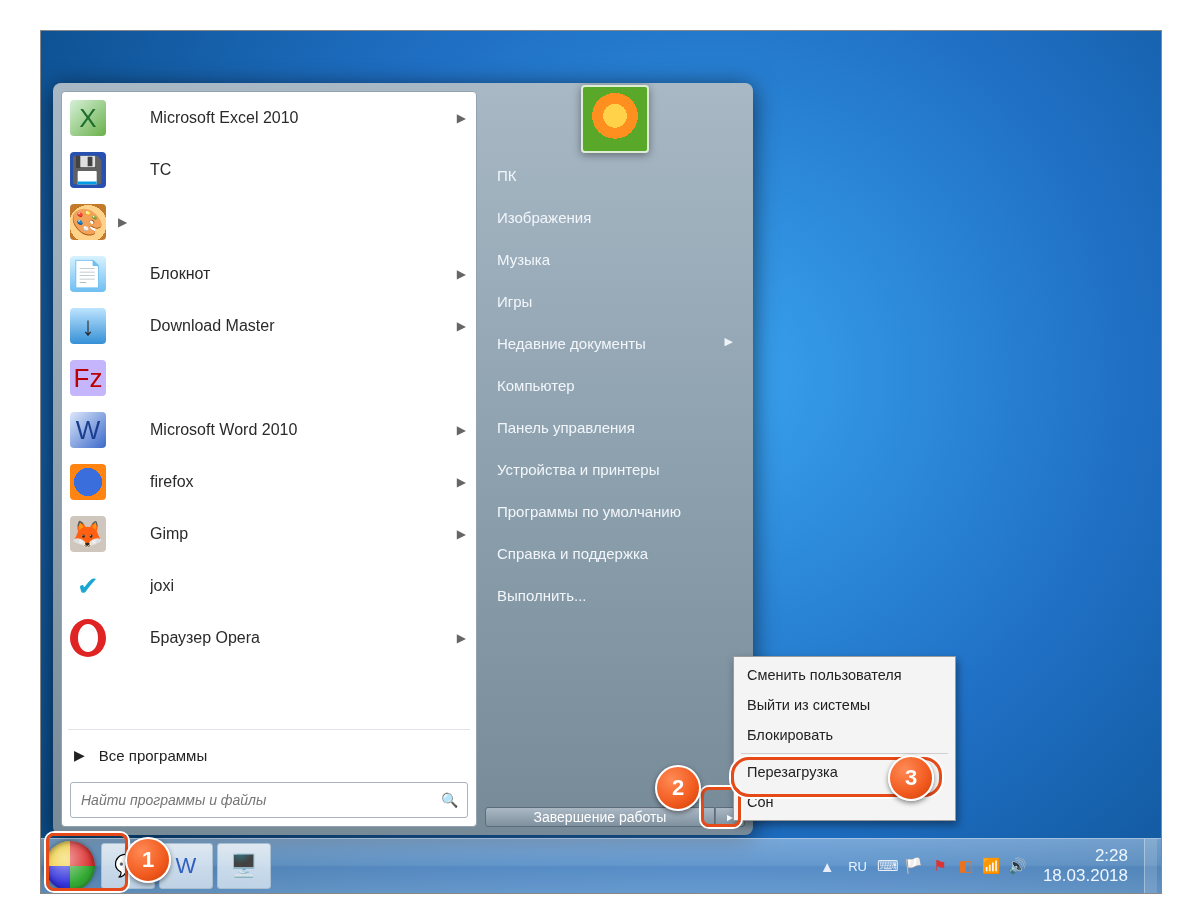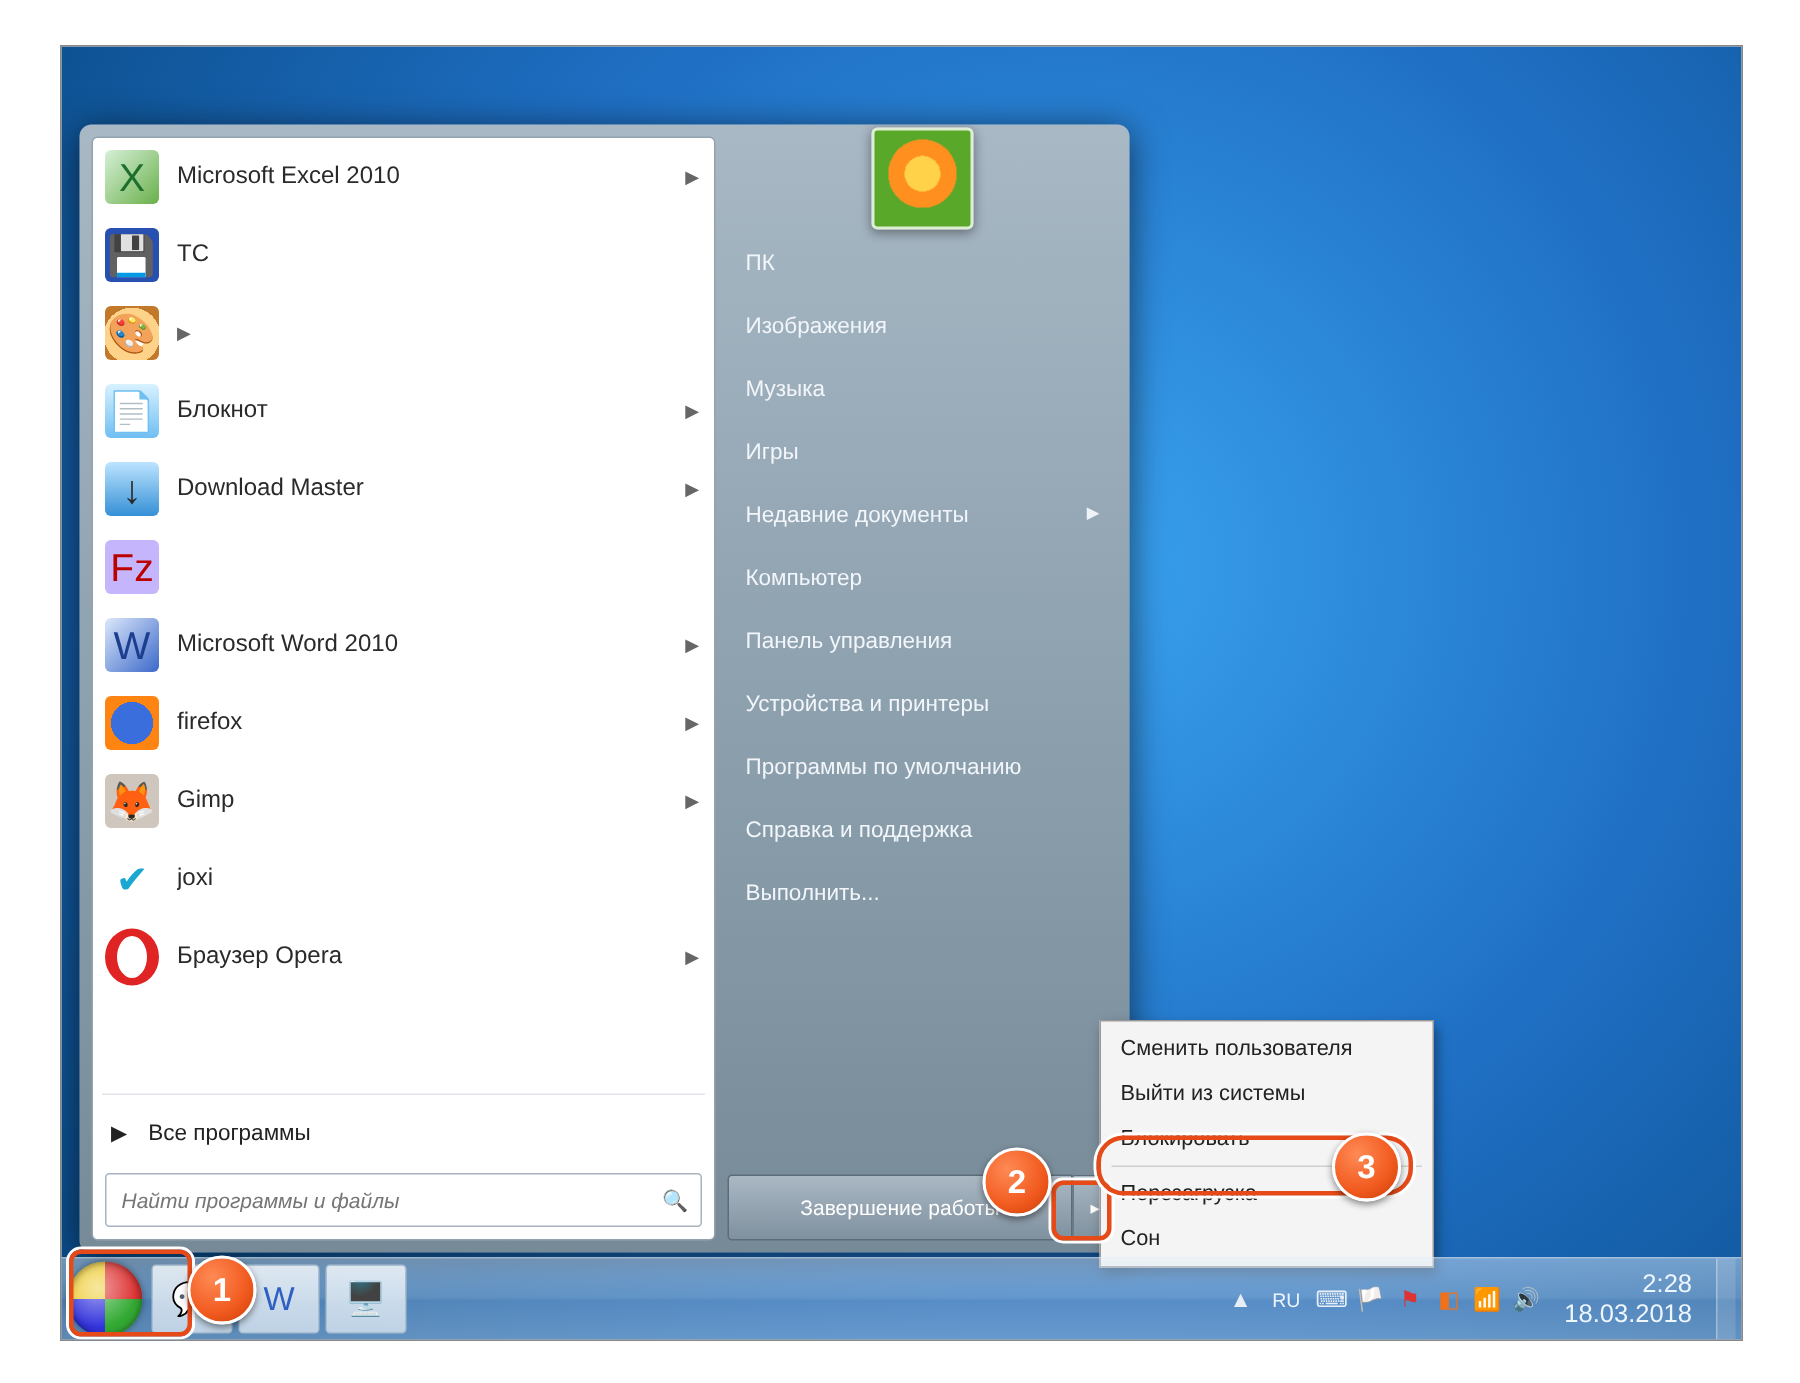--- a/index.html
+++ b/index.html
@@ -95,21 +95,21 @@
     gap: 12px;
     font-size: 16px;
     color: #2a2a2a;
   }
   .sm-item .ico {
     width: 36px; height: 36px; border-radius: 4px;
     display: flex; align-items: center; justify-content: center;
     font-size: 26px;
     flex: 0 0 36px;
   }
-  .sm-item .label { flex: 1; white-space: nowrap; overflow: hidden; text-overflow: ellipsis; }
+  .sm-item .label { flex: 1; white-space: nowrap; overflow: hidden; text-overflow: ellipsis; margin-left: 32px; }
   .sm-item .arrow { color: #666; font-size: 12px; }
   .sm-sep { height: 1px; background: #e0e4e8; margin: 4px 6px; }
   .sm-allprogs {
     display: flex; align-items: center; gap: 14px;
     height: 42px; padding: 0 12px;
     font-size: 15px; color: #222;
   }
   .sm-search {
     height: 34px; margin: 6px 8px 8px;
     border: 1px solid #a7b4bf;
@@ -143,21 +143,21 @@
   .sm-links { flex: 1; display:flex; flex-direction: column; gap: 2px; padding-top: 4px;}
   .sm-link {
     height: 40px;
     display: flex; align-items: flex-start;
     padding: 0 12px;
     font-size: 15px;
     color: #f2f6fa;
   }
   .sm-link .arrow { margin-left: auto; font-size: 11px; color:#eef3f8; }
   .sm-shutdown {
-    height: 44px; margin-top: auto;
+    height: 20px; margin-top: auto;
     display: flex;
   }
   .sm-shutdown-btn {
     flex: 1;
     background: linear-gradient(to bottom, #aab8c4 0%, #7f909e 100%);
     border: 1px solid #5d6c78;
     border-radius: 3px 0 0 3px;
     color: #fff;
     display: flex; align-items: center; justify-content: center;
     font-size: 14px;
@@ -342,21 +342,21 @@
         <div class="sm-shutdown-btn">
           <span>Завершение работы</span>
         </div>
         <div class="sm-shutdown-arrow">
           <span>▸</span>
         </div>
       </div>
     </div>
   </div>
 
-  <div class="submenu" id="submenu" style="left:692px; bottom:48px;">
+  <div class="submenu" id="submenu" style="left:692px; bottom:72px;">
       <div class="sub-item">Сменить пользователя</div>
       <div class="sub-item">Выйти из системы</div>
       <div class="sub-item">Блокировать</div>
       <div class="sub-sep"></div>
       <div class="sub-item">Перезагрузка</div>
       <div class="sub-item">Сон</div>
     </div>
 
   <div class="taskbar">
     <div class="start-orb"></div>

